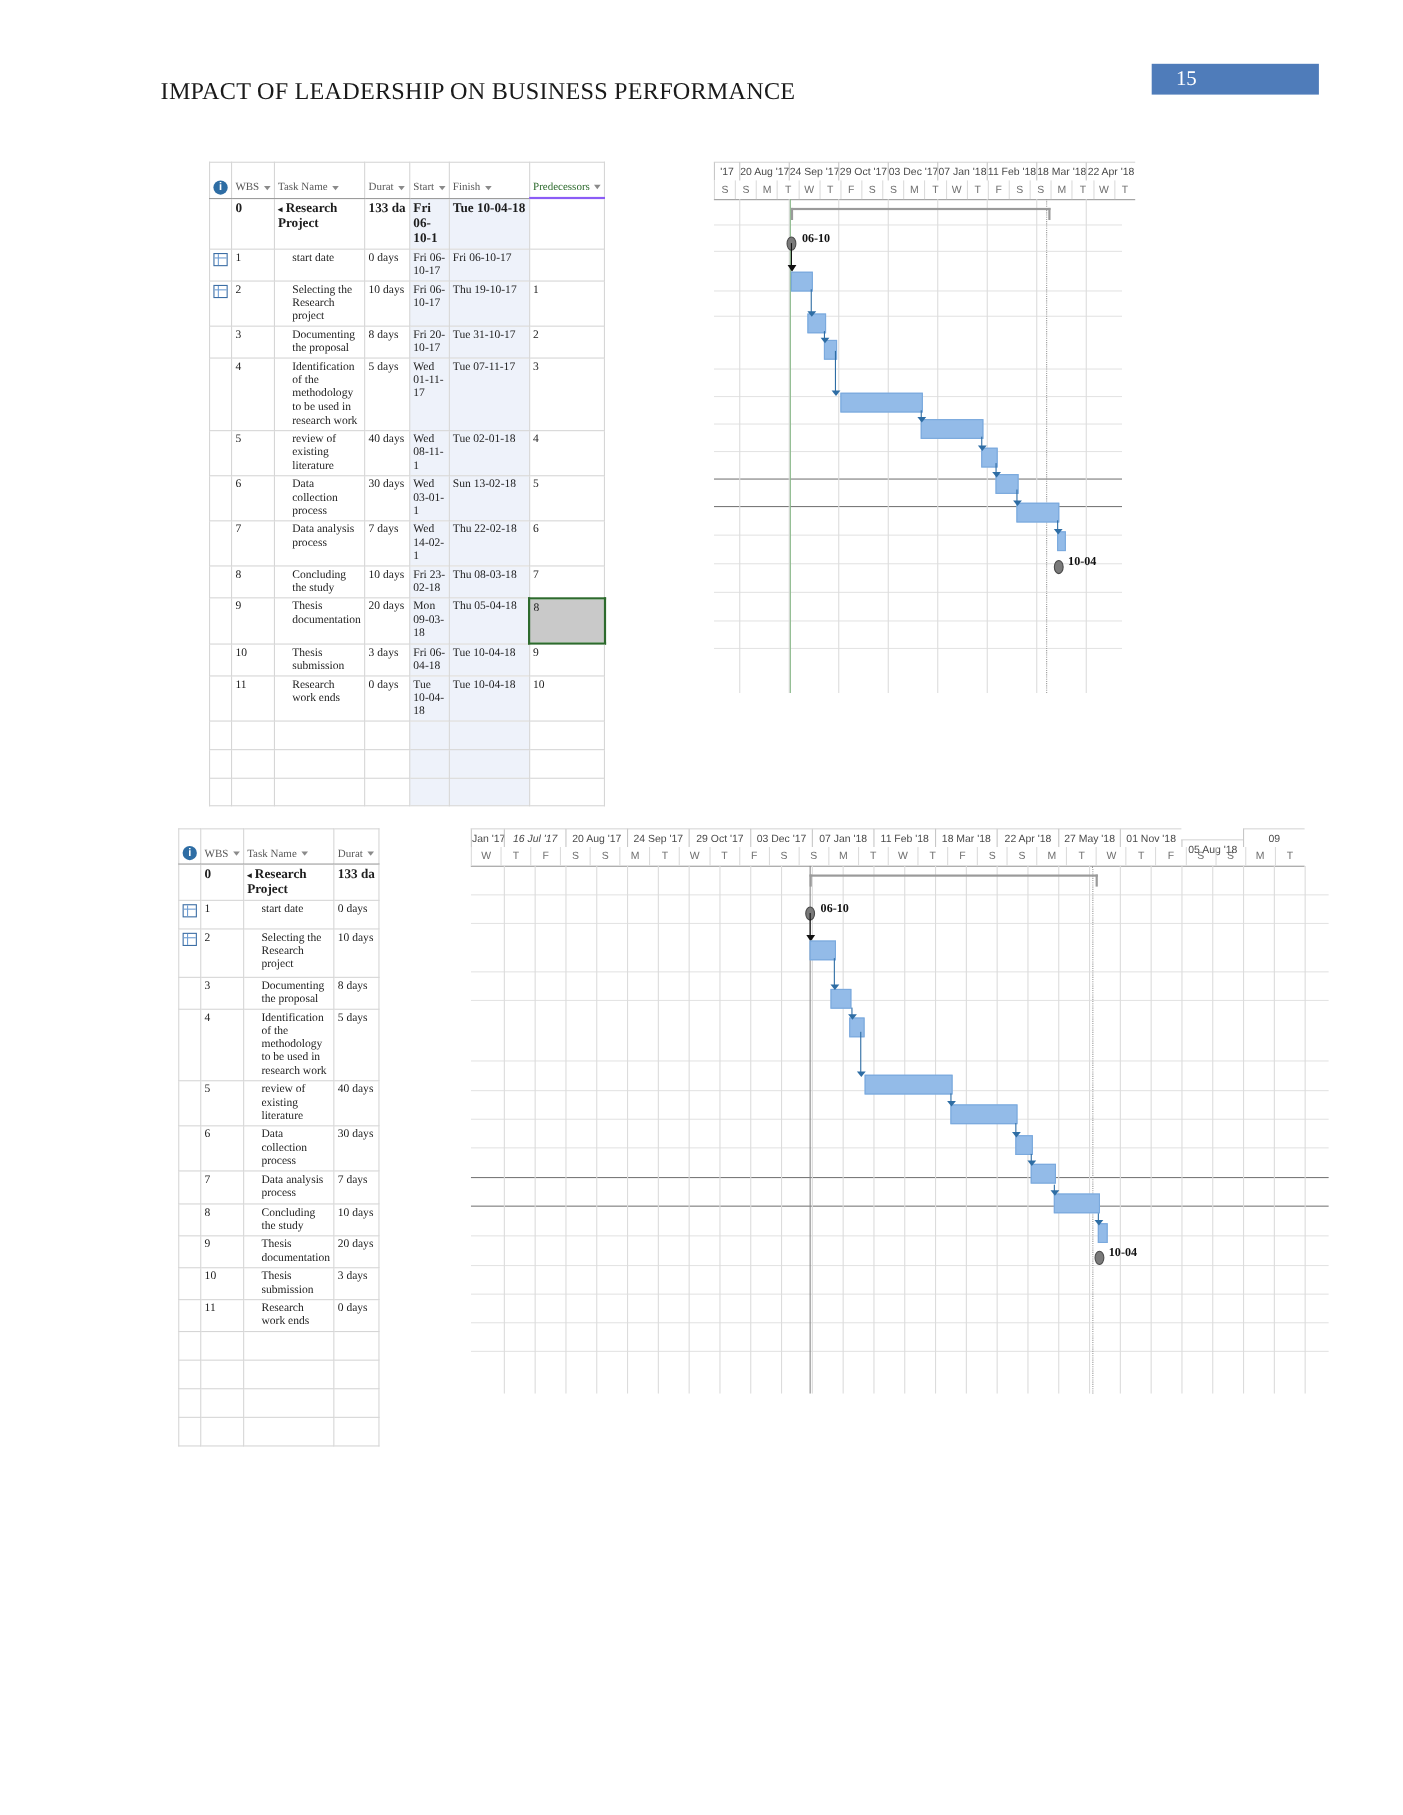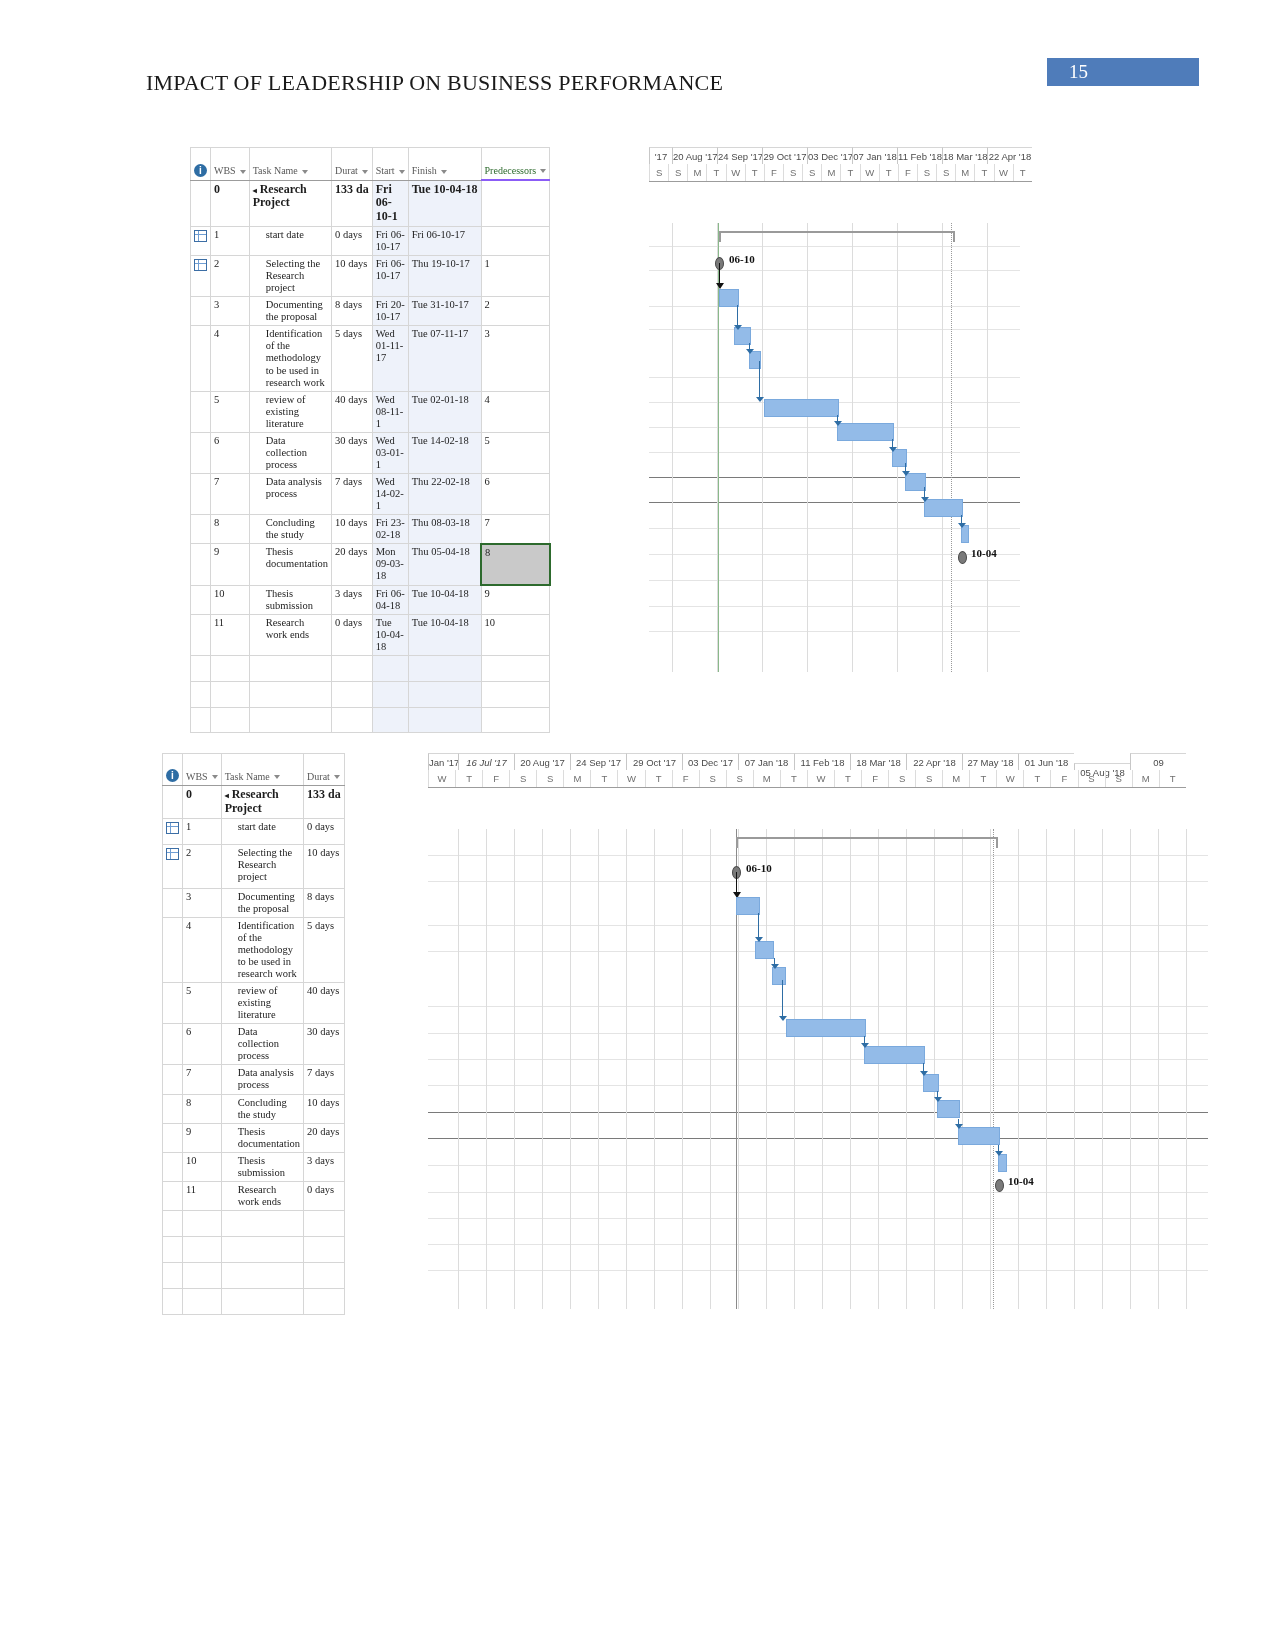--- a/index.html
+++ b/index.html
@@ -80,21 +80,21 @@
     font-size:9.5px;color:#4a4a4a;text-align:center;
     line-height:17px;box-sizing:border-box;white-space:nowrap;
     font-family:"Liberation Sans",sans-serif;
   }
   .tl .days{display:flex;height:17px;border-bottom:1px solid #9c9c9c;}
   .tl .days div{
     border-left:1px solid #dcdcdc;
     font-size:9.5px;color:#6f6f6f;text-align:center;line-height:17px;
     box-sizing:border-box;font-family:"Liberation Sans",sans-serif;
   }
-  .chartarea{position:absolute;overflow:hidden;margin-top:42px;}
+  .chartarea{position:absolute;overflow:hidden;}
   .rowline{position:absolute;left:0;height:1px;background:#e4e4e4;}
   .rowline.strong{background:#7a7a7a;}
   .vline{position:absolute;width:1px;background:#dcdcdc;}
   .bar{position:absolute;background:#93bbe8;border:1px solid #7aa9dd;height:16px;}
   .summary{position:absolute;height:8px;border:2px solid #9a9a9a;border-bottom:none;background:transparent;}
   .link{position:absolute;background:#2e6da4;}
   .link.v{width:1px;}
   .arrow{
     position:absolute;width:0;height:0;
     border-left:4px solid transparent;border-right:4px solid transparent;
@@ -212,21 +212,21 @@
           <td>4</td>
         </tr>
         <tr style="height: 25px;">
           <td>
             <span style="display: block; height: 10px;"></span>
           </td>
           <td>6</td>
           <td class="wrapcell indent1">Data collection process</td>
           <td>30 days</td>
           <td class="wrapcell shaded">Wed 03-01-1</td>
-          <td class="shaded">Tue 14-02-18</td>
+          <td class="shaded">Sun 13-02-18</td>
           <td>5</td>
         </tr>
         <tr style="height: 25px;">
           <td>
             <span style="display: block; height: 10px;"></span>
           </td>
           <td>7</td>
           <td class="wrapcell indent1">Data analysis  process</td>
           <td>7 days</td>
           <td class="wrapcell shaded">Wed 14-02-1</td>
@@ -565,21 +565,21 @@
         <div style="width: 56px; font-style: italic;">16 Jul '17</div>
         <div style="width: 56px;">20 Aug '17</div>
         <div style="width: 56px;">24 Sep '17</div>
         <div style="width: 56px;">29 Oct '17</div>
         <div style="width: 56px;">03 Dec '17</div>
         <div style="width: 56px;">07 Jan '18</div>
         <div style="width: 56px;">11 Feb '18</div>
         <div style="width: 56px;">18 Mar '18</div>
         <div style="width: 56px;">22 Apr '18</div>
         <div style="width: 56px;">27 May '18</div>
-        <div style="width: 56px;">01 Jun '18</div>
+        <div style="width: 56px;">01 Nov '18</div>
         <div style="width: 56px; margin-top: 10px;">05 Aug '18</div>
         <div style="width: 56px;">09</div>
       </div>
     <div class="days" id="g2-days">
         <div style="width: 27.0714px;">W</div>
         <div style="width: 27.0714px;">T</div>
         <div style="width: 27.0714px;">F</div>
         <div style="width: 27.0714px;">S</div>
         <div style="width: 27.0714px;">S</div>
         <div style="width: 27.0714px;">M</div>

